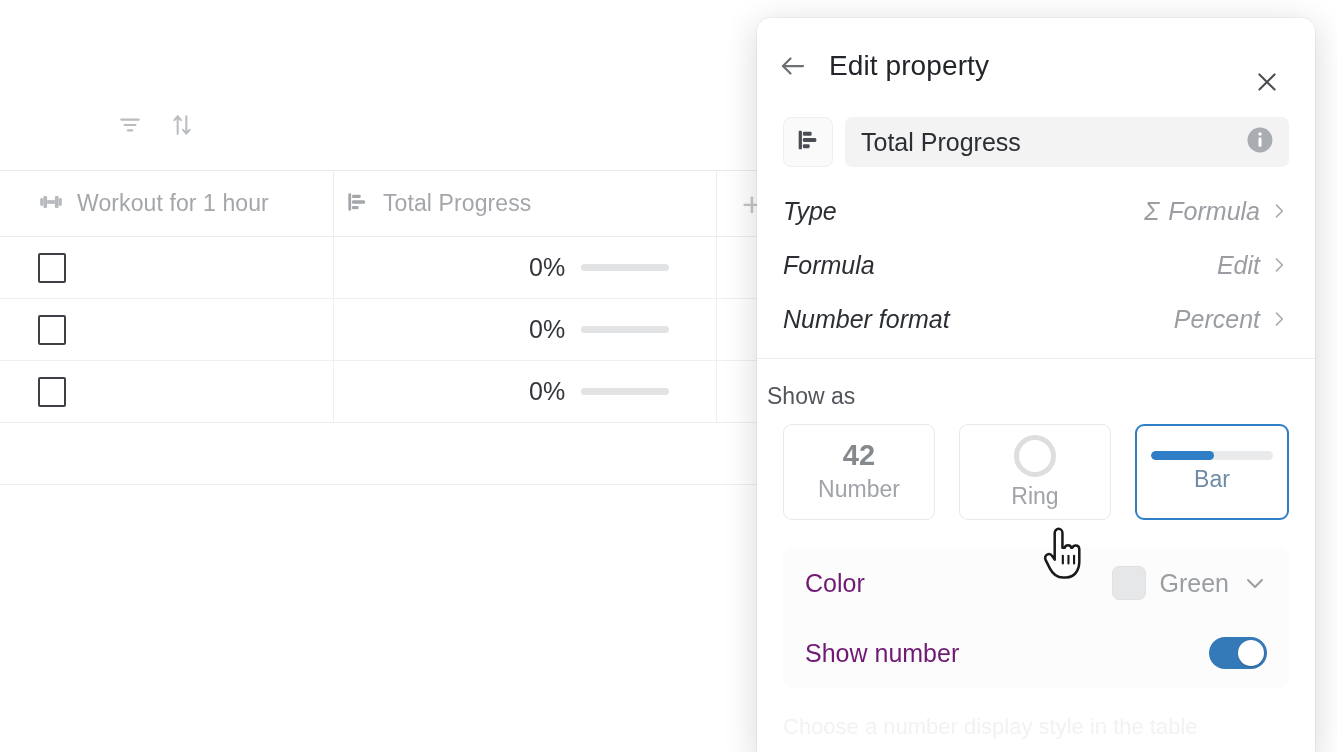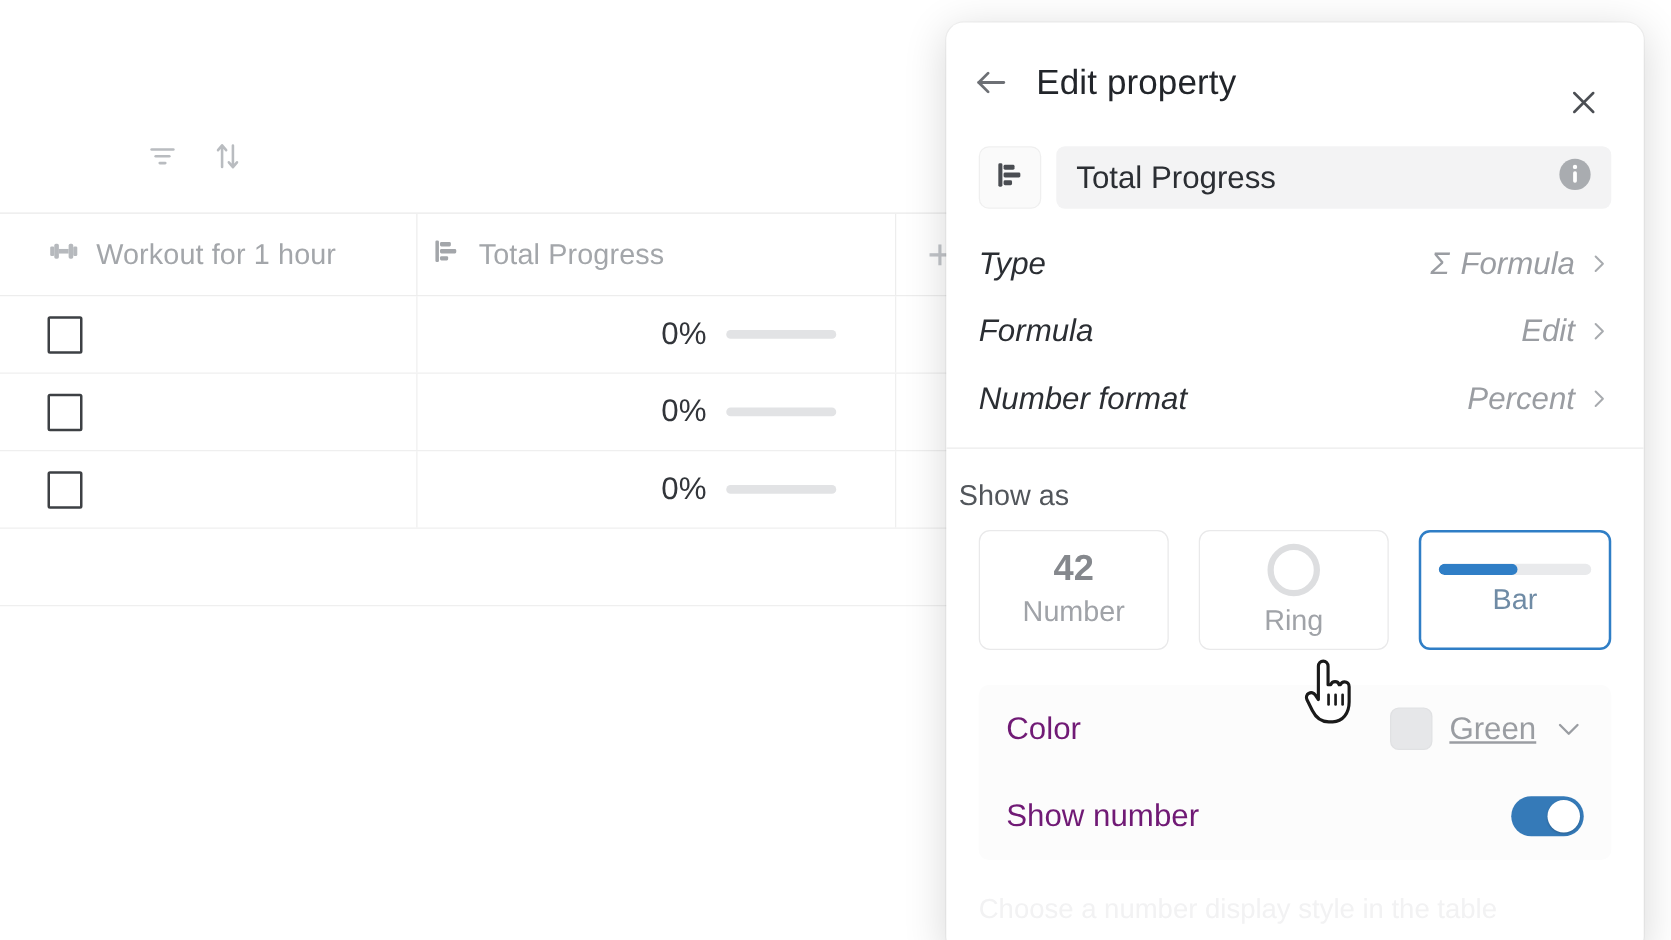--- a/index.html
+++ b/index.html
@@ -88,21 +88,21 @@
   .card-num { font-size: 29px; color: #85888d; font-weight: 600; line-height: 1; }
   .card-bar { width: 122px; height: 9px; border-radius: 5px; background: #e9eaec; position: relative; overflow: hidden; }
   .card-bar-fill { position: absolute; left: 0; top: 0; height: 100%; width: 52%; border-radius: 5px; background: #2f7ec6; }
   .ring { width: 42px; height: 42px; border-radius: 50%; border: 5px solid #dddee0; }
 
   .lower-panel { margin: 28px 26px 0 26px; background: #fcfcfc; border-radius: 8px; padding: 0 22px; }
   .lower-row { display: flex; align-items: center; height: 70px; }
   .lower-label { font-size: 25px; color: #701a75; }
   .lower-value { margin-left: auto; display: flex; align-items: center; gap: 14px; }
   .swatch { width: 34px; height: 34px; border-radius: 7px; background: #e6e7e9; border: 1px solid #e0e1e3; }
-  .color-name { font-size: 25px; color: #9a9da2; text-decoration: underline; }
+  .color-name { font-size: 25px; color: #9a9da2; }
   .toggle { width: 58px; height: 32px; border-radius: 16px; background: #357ab8; position: relative; }
   .toggle-knob { position: absolute; right: 3px; top: 3px; width: 26px; height: 26px; border-radius: 50%;
                  background: #fff; box-shadow: 0 1px 2px rgba(0,0,0,.2); }
 
   .footer-hint { padding: 26px 26px 0 26px; font-size: 22px; color: #f2f2f3;
                  white-space: nowrap; overflow: hidden; }
 
   
   .cursor { position: absolute; left: 1036px; top: 524px; width: 56px; height: 62px; pointer-events: none; }
 </style>

